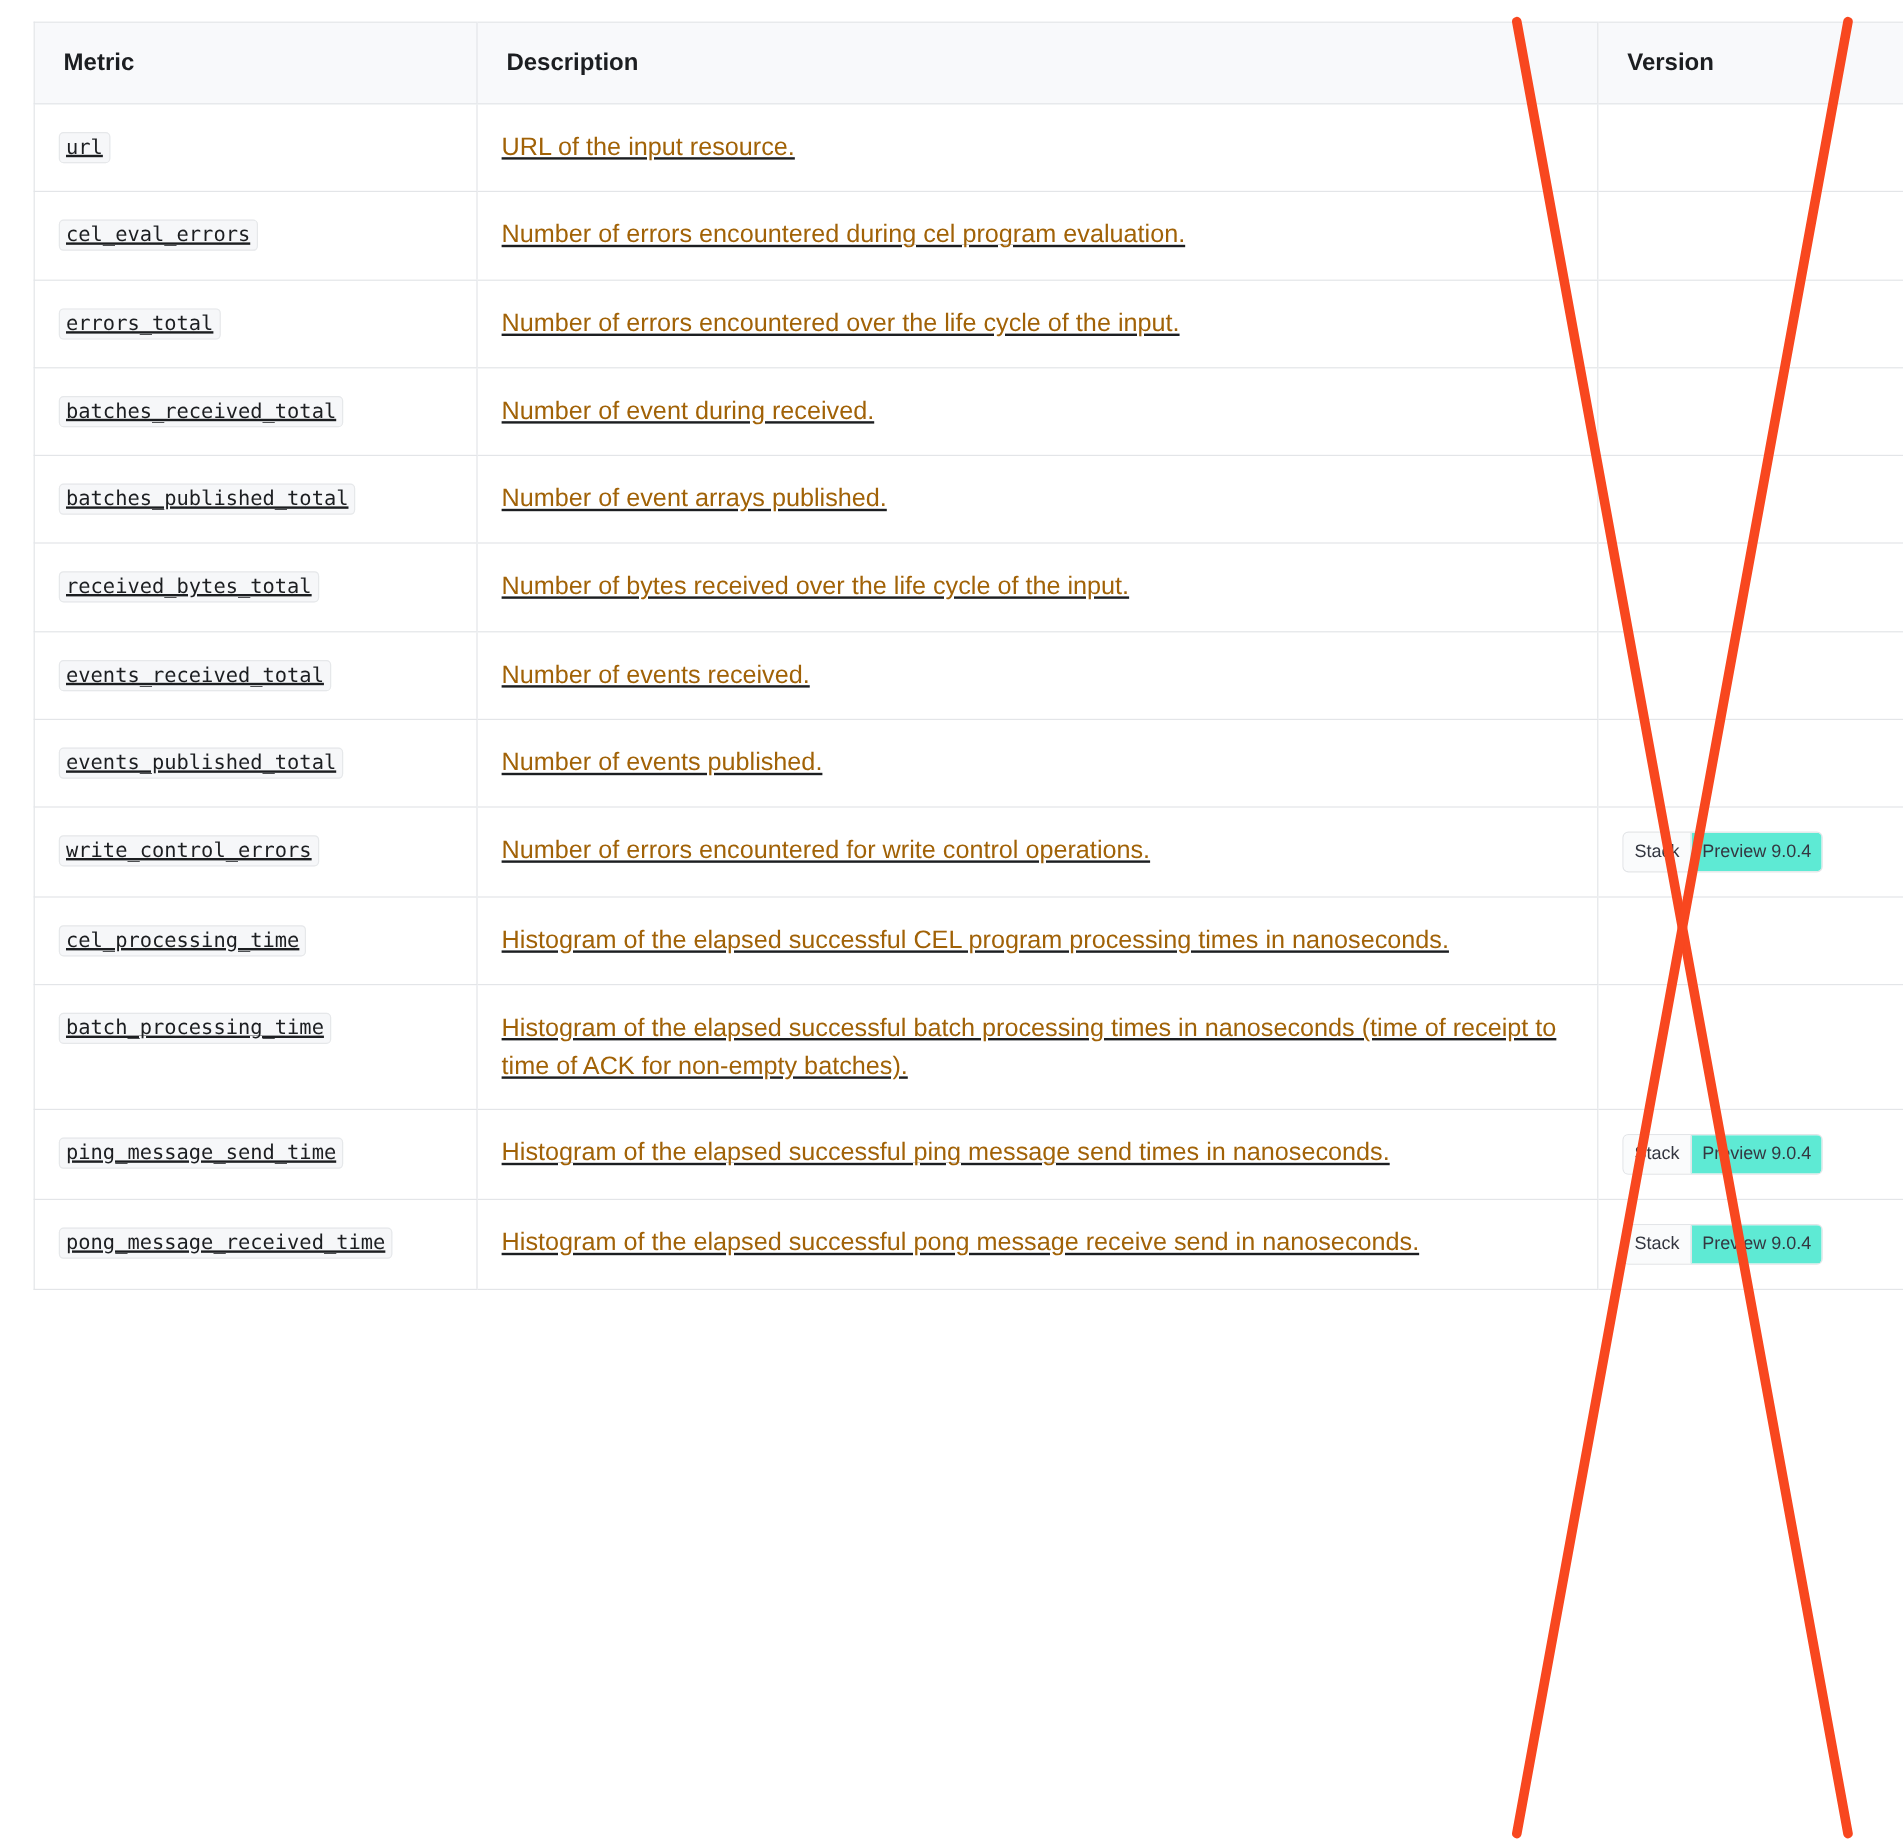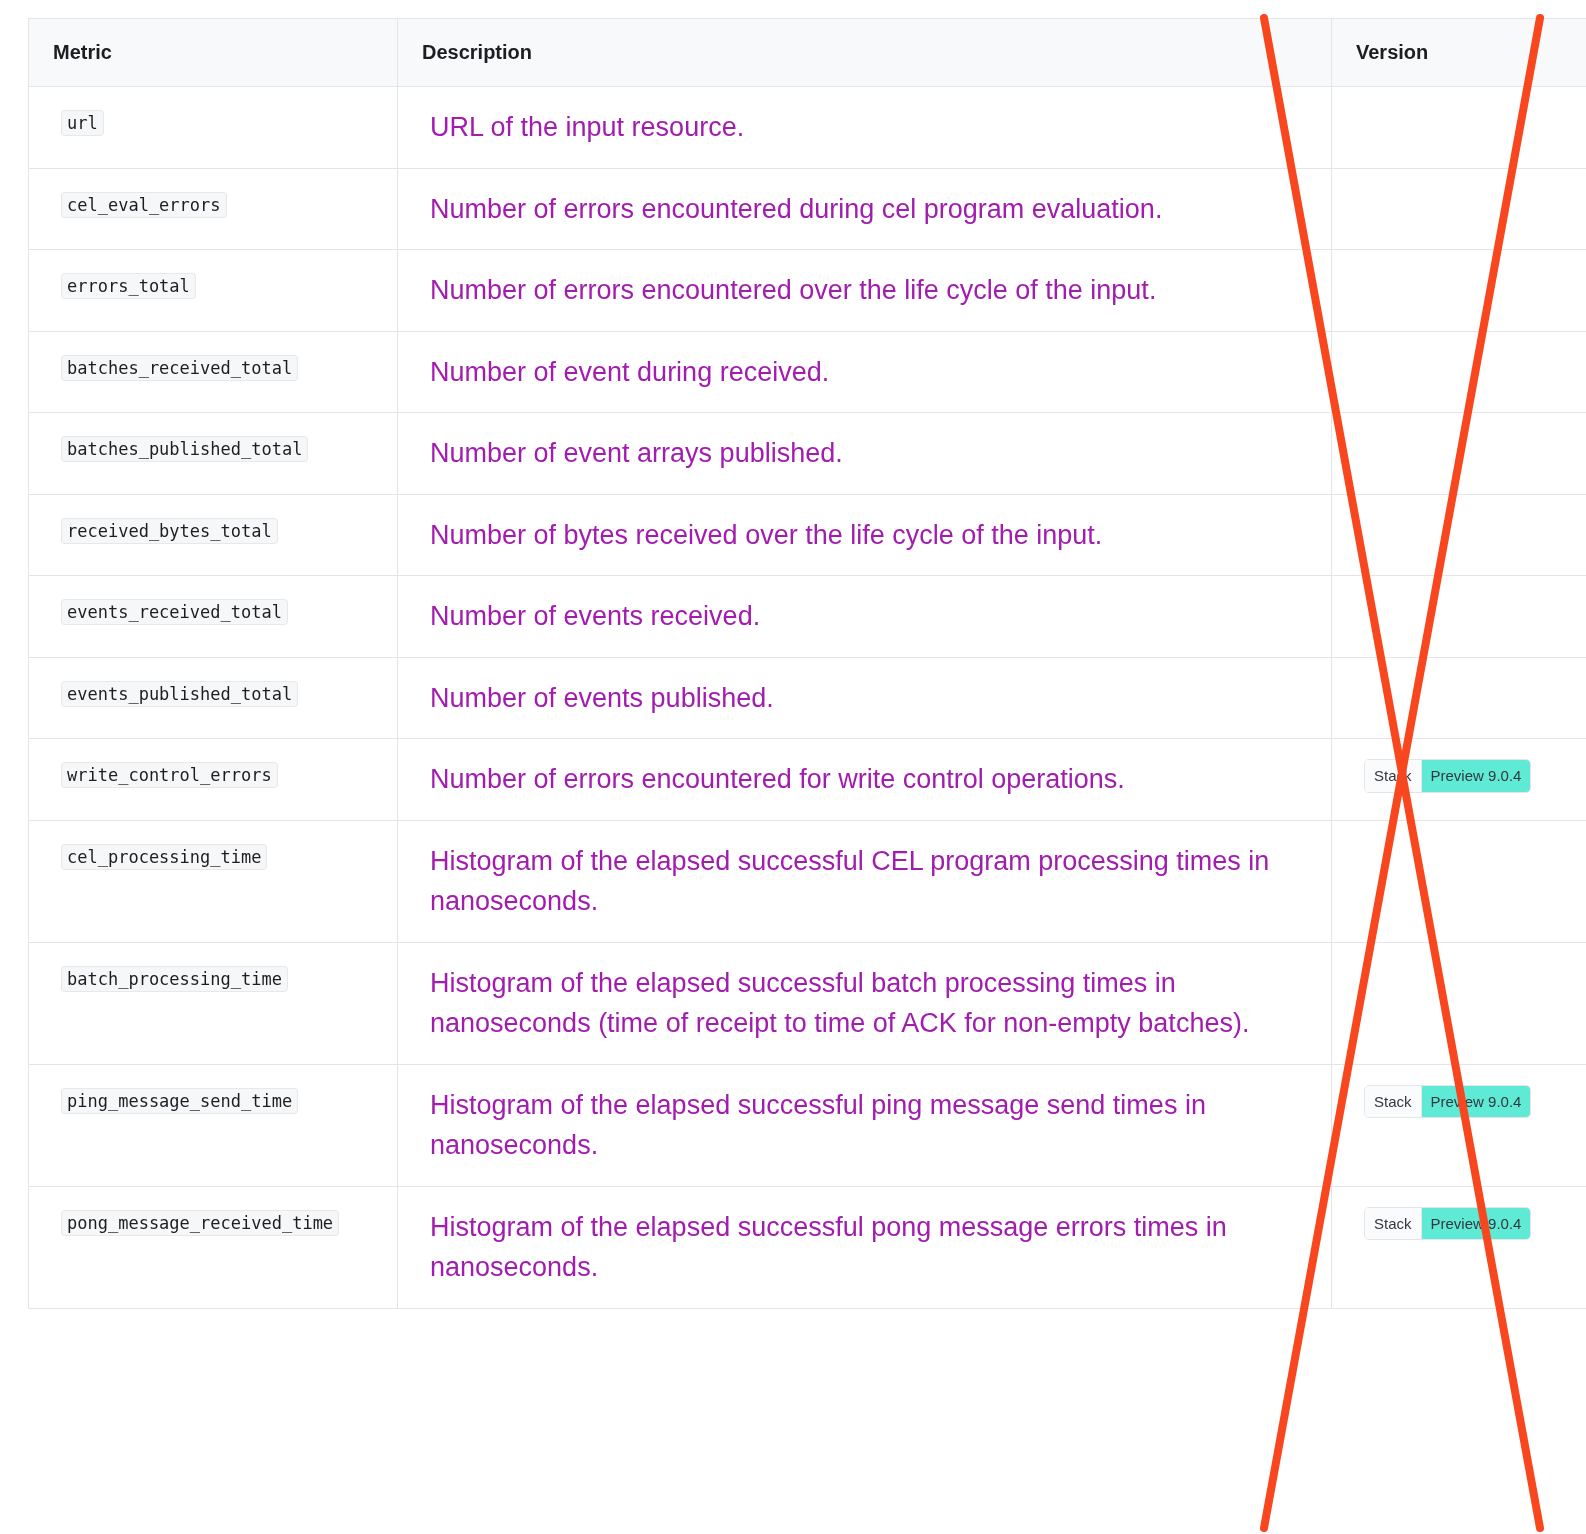--- a/index.html
+++ b/index.html
@@ -37,45 +37,46 @@
     padding: 22px 24px;
     border-bottom: 1px solid #e3e5e8;
     border-top: 1px solid #e3e5e8;
   }
   table.metrics thead th.col-metric { width: 320px; border-left: 1px solid #e3e5e8; margin-top: 20px; }
   table.metrics thead th.col-desc { width: 885px; border-left: 1px solid #e3e5e8; }
   table.metrics thead th.col-version { width: 305px; border-left: 1px solid #e3e5e8; border-right: 1px solid #e3e5e8; }
 
   table.metrics td {
     vertical-align: top;
-    padding: 20px 32px;
+    padding: 20px 20px;
     border-bottom: 1px solid #e3e5e8;
     border-left: 1px solid #e3e5e8;
     line-height: 1.45;
+    text-decoration: underline;
   }
   table.metrics td.col-version {
     border-right: 1px solid #e3e5e8;
   }
   .code {
     font-family: "DejaVu Sans Mono", monospace;
     font-size: 17px;
     background: #f6f7f9;
     border: 1px solid #e6e8ea;
     border-radius: 4px;
     padding: 2px 5px;
     color: #1c1e21;
     display: inline;
     line-height: 1.9;
     word-break: break-all;
     box-decoration-break: clone;
     -webkit-box-decoration-break: clone;
   }
   .desc {
-    font-size: 27px;
-    color: #a21caf;
+    font-size: 21px;
+    color: #a16207;
     line-height: 1.5;
   }
   .badge-group {
     display: inline-flex;
     align-items: stretch;
     border: 1px solid #e3e5e8;
     border-radius: 5px;
     overflow: hidden;
     background: #ffffff;
     font-size: 15px;
@@ -203,21 +204,21 @@
         <td class="col-version">
           <span class="badge-group">
             <span class="b-left">Stack</span>
             <span class="b-right">Preview 9.0.4</span>
           </span>
         </td>
       </tr>
       <tr>
         <td><span class="code">pong_message_received_time</span></td>
         <td>
-            <div class="desc">Histogram of the elapsed successful pong message errors times in nanoseconds.</div>
+            <div class="desc">Histogram of the elapsed successful pong message receive send in nanoseconds.</div>
           </td>
         <td class="col-version">
           <span class="badge-group">
             <span class="b-left">Stack</span>
             <span class="b-right">Preview 9.0.4</span>
           </span>
         </td>
       </tr>
     </tbody>
   </table>

